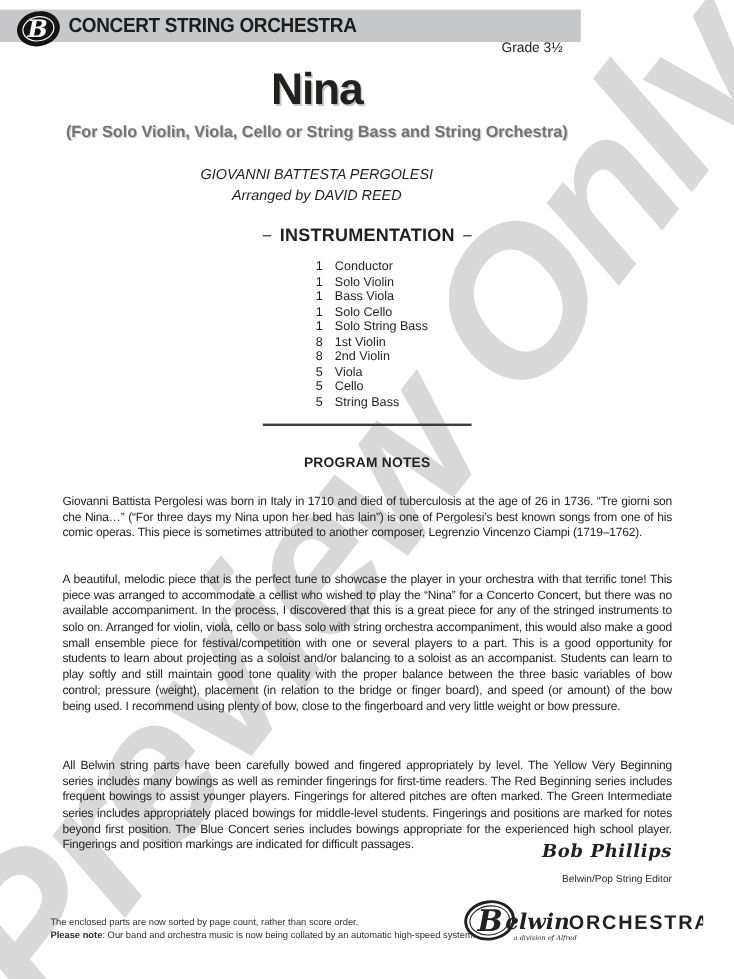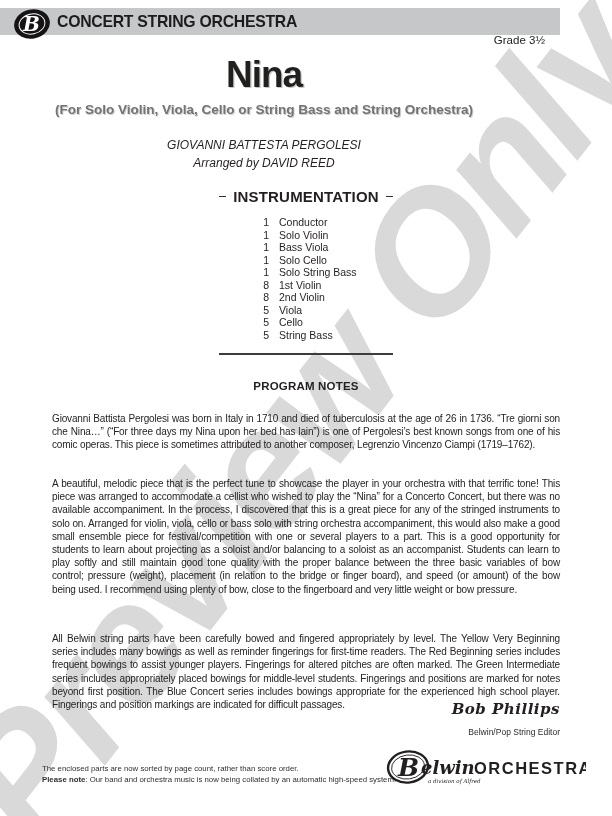--- a/index.html
+++ b/index.html
@@ -11,21 +11,21 @@
   .watermark{
     position:absolute;left:300px;top:420px;z-index:0;
     transform:translate(-50%,-50%) rotate(-52deg);
     font-family:"Liberation Sans",sans-serif;
     font-size:170px;font-weight:bold;font-style:italic;
     letter-spacing:-5px;color:#d9d9d9;white-space:nowrap;
   }
   .content{position:absolute;left:0;top:0;width:612px;height:816px;z-index:1;}
   
   .bar{
-    position:absolute;left:0;top:8px;width:560px;height:27px;background:#c6c7c9;
+    position:absolute;left:0;top:8px;width:484px;height:27px;background:#c6c7c9;
     display:flex;align-items:center;justify-content:space-between;
     padding:0 15px 0 57px;box-sizing:border-box;
   }
   .series{
     font-size:17px;font-weight:bold;letter-spacing:-0.3px;color:#1c1c1c;
     transform:scaleX(0.93);transform-origin:left center;white-space:nowrap;
   }
   .grade{font-size:11.5px;color:#222;margin-top:36px;}
   .badge{position:absolute;left:13px;top:6px;}
   

